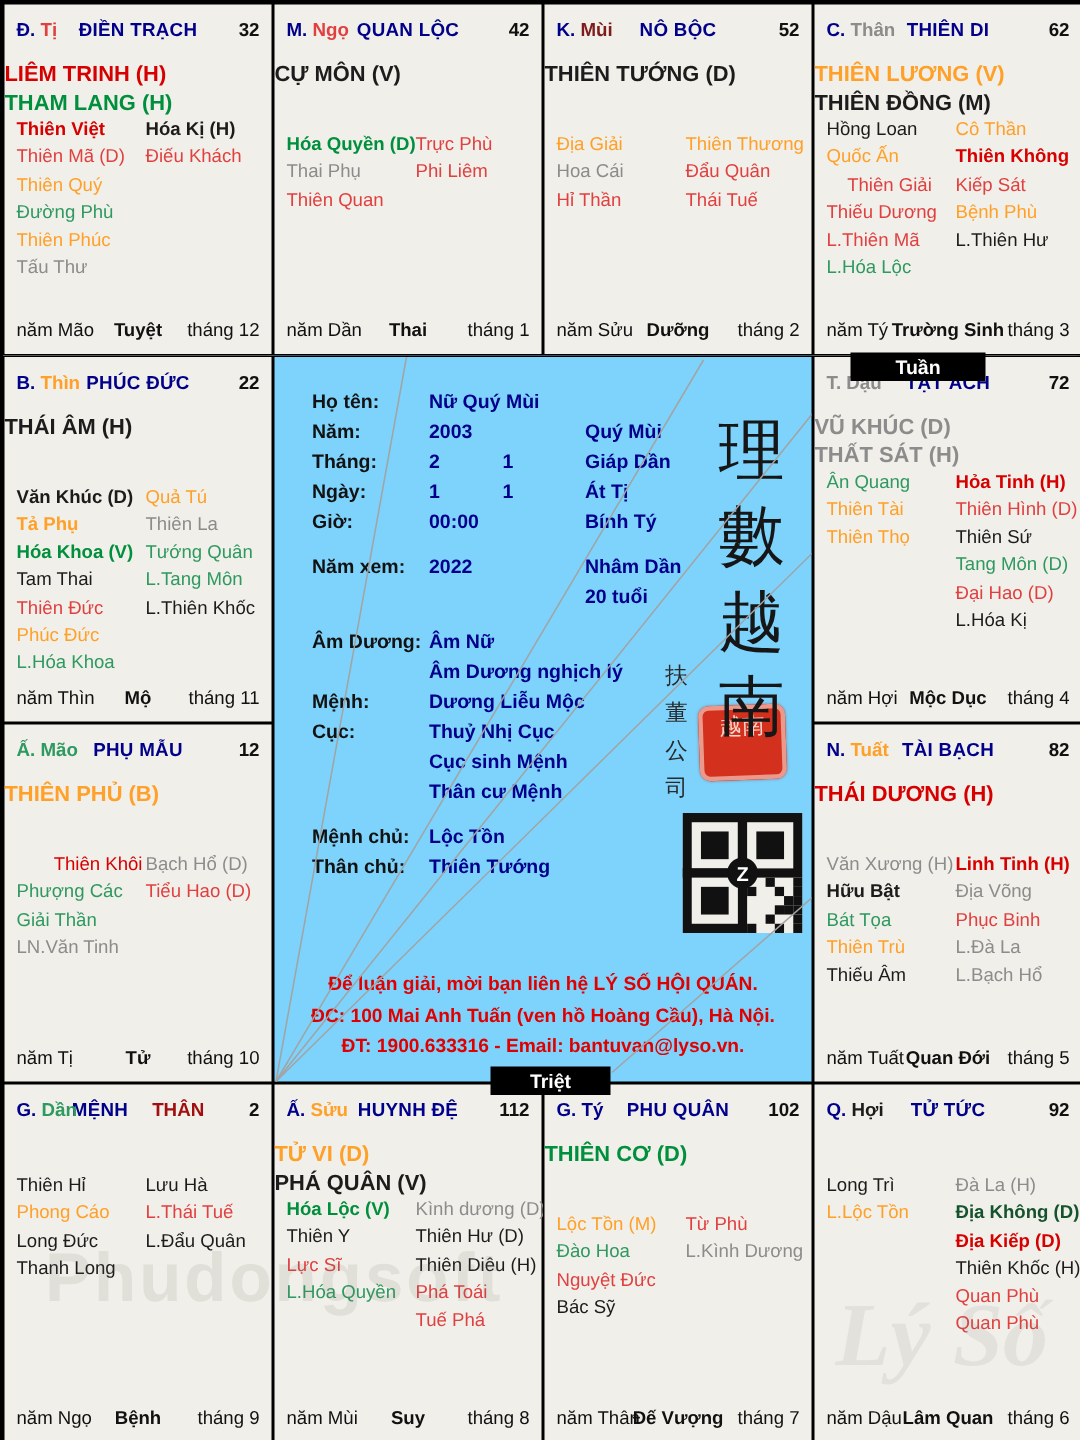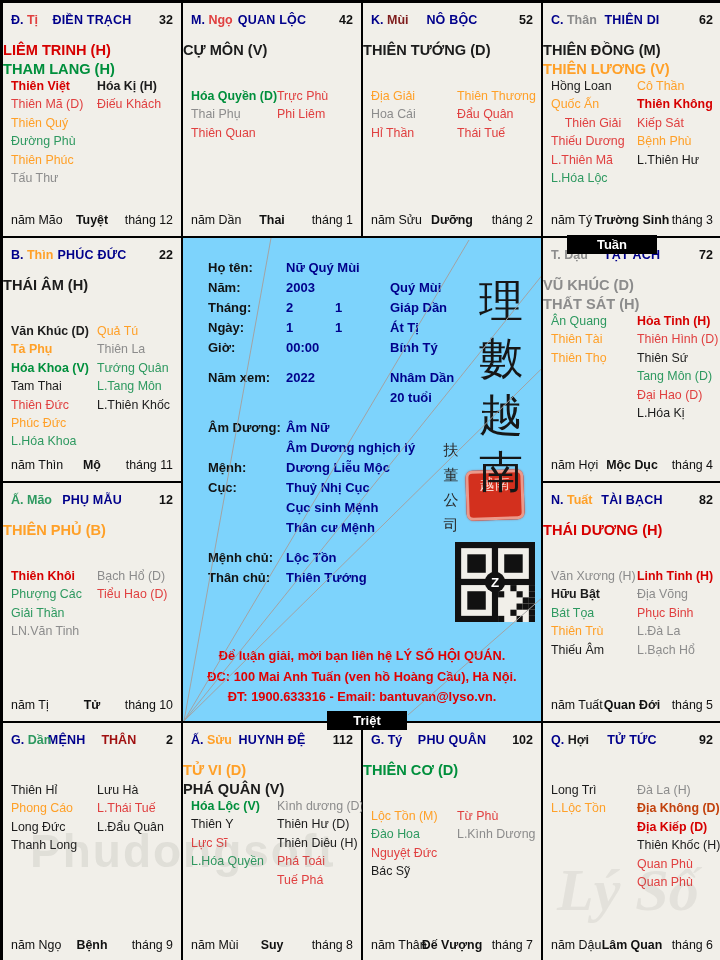--- a/index.html
+++ b/index.html
@@ -161,22 +161,22 @@
     <div class="hdr">
       <span class="names">
         <span class="pname">THIÊN DI</span>
       </span>
       <span class="sb">
         <span class="stem" style="color: rgb(0, 0, 139);">C.</span> <span class="branch" style="color: rgb(140, 140, 140);">Thân</span>
       </span>
       <span class="pnum">62</span>
     </div>
     <div class="mains">
+          <div class="star" style="color: rgb(255, 160, 40);">THIÊN LƯƠNG (V)</div>
           <div class="star" style="color: rgb(28, 28, 28);">THIÊN ĐỒNG (M)</div>
-          <div class="star" style="color: rgb(255, 160, 40);">THIÊN LƯƠNG (V)</div>
         </div>
     <div class="cols tight">
       <div class="colL">
             <div class="star" style="color: rgb(28, 28, 28);">Hồng Loan</div>
             <div class="star" style="color: rgb(255, 160, 40);">Quốc Ấn</div>
             <div class="star" style="color: rgb(224, 64, 64); text-align: center;">Thiên Giải</div>
             <div class="star" style="color: rgb(224, 64, 64);">Thiếu Dương</div>
             <div class="star" style="color: rgb(224, 64, 64);">L.Thiên Mã</div>
             <div class="star" style="color: rgb(46, 153, 96);">L.Hóa Lộc</div>
           </div>
@@ -274,21 +274,21 @@
       <span class="sb">
         <span class="stem" style="color: rgb(46, 153, 96);">Ấ.</span> <span class="branch" style="color: rgb(46, 153, 96);">Mão</span>
       </span>
       <span class="pnum">12</span>
     </div>
     <div class="mains">
           <div class="star" style="color: rgb(255, 160, 40);">THIÊN PHỦ (B)</div>
         </div>
     <div class="cols">
       <div class="colL">
-            <div class="star" style="color: rgb(214, 0, 0); font-weight: bold;">Thiên Khôi</div>
+            <div class="star" style="color: rgb(214, 0, 0); font-weight: normal; text-align: right;">Thiên Khôi</div>
             <div class="star" style="color: rgb(46, 153, 96);">Phượng Các</div>
             <div class="star" style="color: rgb(46, 153, 96);">Giải Thần</div>
             <div class="star" style="color: rgb(140, 140, 140);">LN.Văn Tinh</div>
           </div>
       <div class="colR">
             <div class="star" style="color: rgb(140, 140, 140);">Bạch Hổ (D)</div>
             <div class="star" style="color: rgb(224, 64, 64);">Tiểu Hao (D)</div>
           </div>
     </div>
     <div class="ftr">
@@ -439,21 +439,21 @@
       <span class="pnum">92</span>
     </div>
     <div class="mains empty"></div>
     <div class="cols nomain">
       <div class="colL">
             <div class="star" style="color: rgb(28, 28, 28);">Long Trì</div>
             <div class="star" style="color: rgb(255, 160, 40);">L.Lộc Tồn</div>
           </div>
       <div class="colR">
             <div class="star" style="color: rgb(140, 140, 140);">Đà La (H)</div>
-            <div class="star" style="color: #c2410c; font-weight: bold; text-align: right;">Địa Không (D)</div>
+            <div class="star" style="color: #14532d; font-weight: bold; text-align: right;">Địa Không (D)</div>
             <div class="star" style="color: rgb(214, 0, 0); font-weight: bold;">Địa Kiếp (D)</div>
             <div class="star" style="color: rgb(28, 28, 28);">Thiên Khốc (H)</div>
             <div class="star" style="color: rgb(224, 64, 64);">Quan Phù</div>
             <div class="star" style="color: rgb(224, 64, 64);">Quan Phù</div>
           </div>
     </div>
     <div class="ftr">
       <span class="fyear">năm Dậu</span>
       <span class="fstage">Lâm Quan</span>
       <span class="fmonth">tháng 6</span>

